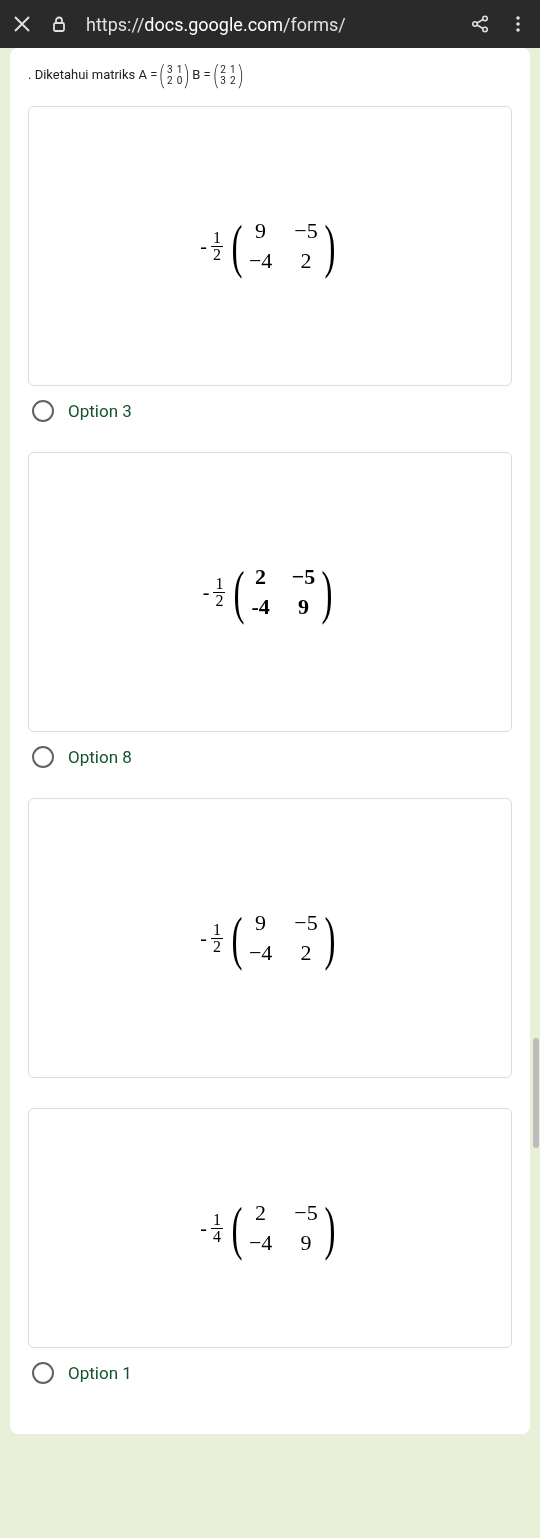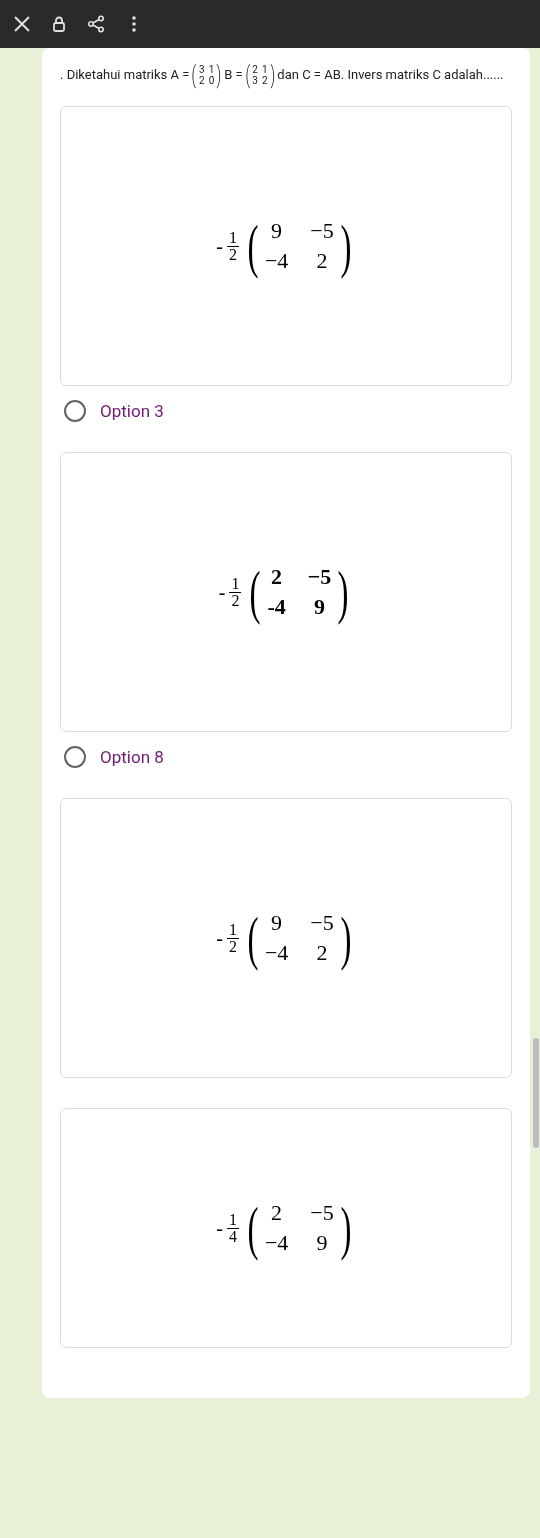--- a/index.html
+++ b/index.html
@@ -28,21 +28,20 @@
     }
     .url-text .domain { color: #ffffff; }
     .content-area {
       padding: 0 10px;
       background: #e8f0d8;
     }
     .form-card {
       background: #ffffff;
       border-radius: 8px;
       padding: 16px 18px 20px 18px;
-      margin-left: 32px;
     }
     .question-text {
       font-size: 13px;
       color: #222;
       line-height: 1.4;
       margin-bottom: 20px;
       display: flex;
       align-items: center;
       flex-wrap: nowrap;
     }
@@ -121,21 +120,21 @@
     .radio {
       width: 22px;
       height: 22px;
       border: 2.5px solid #5f6368;
       border-radius: 50%;
       flex-shrink: 0;
       cursor: pointer;
     }
     .option-label {
       font-size: 17px;
-      color: #701a75;
+      color: #14532d;
     }
     .scrollbar-track {
       position: absolute;
       right: 0;
       top: 48px;
       width: 8px;
       height: 1490px;
     }
     .scrollbar-thumb {
       position: absolute;
@@ -149,20 +148,23 @@
 <body>
 
 <div class="browser-bar">
   <svg width="20" height="20" viewBox="0 0 20 20">
       <path d="M3 3 L17 17 M17 3 L3 17" stroke="#e0e0e0" stroke-width="2" fill="none"></path>
     </svg>
   <svg width="18" height="18" viewBox="0 0 18 18">
       <rect x="4" y="8" width="10" height="8" rx="1.5" fill="none" stroke="#e0e0e0" stroke-width="1.8"></rect>
       <path d="M6 8 V5.5 a3 3 0 0 1 6 0 V8" fill="none" stroke="#e0e0e0" stroke-width="1.8"></path>
     </svg>
+  <div class="url-text">
+    <span>https://</span><span class="domain">docs.google.com</span><span>/forms/</span>
+  </div>
   <svg width="20" height="20" viewBox="0 0 20 20">
       <circle cx="5" cy="10" r="2.2" fill="none" stroke="#e0e0e0" stroke-width="1.6"></circle>
       <circle cx="15" cy="4.5" r="2.2" fill="none" stroke="#e0e0e0" stroke-width="1.6"></circle>
       <circle cx="15" cy="15.5" r="2.2" fill="none" stroke="#e0e0e0" stroke-width="1.6"></circle>
       <path d="M7 9 L13 5.5 M7 11 L13 14.5" stroke="#e0e0e0" stroke-width="1.6"></path>
     </svg>
   <svg width="20" height="20" viewBox="0 0 20 20">
       <circle cx="10" cy="4" r="1.8" fill="#e0e0e0"></circle>
       <circle cx="10" cy="10" r="1.8" fill="#e0e0e0"></circle>
       <circle cx="10" cy="16" r="1.8" fill="#e0e0e0"></circle>
@@ -188,21 +190,20 @@
       <span class="mini-matrix">
         <span class="mini-paren">(</span>
         <span class="mini-grid">
           <span>2</span>
             <span>1</span>
           <span>3</span>
             <span>2</span>
         </span>
         <span class="mini-paren">)</span>
       </span>
-      <span class="q-part" style="white-space:normal">dan C = AB. Invers matriks C adalah......</span>
     </div>
 
     <div class="option-block">
       <div class="option-image">
         <div class="matrix-expr">
           <span class="neg">-</span>
           <span class="frac">
             <span class="num">1</span>
             <span class="den">2</span>
           </span>
@@ -277,20 +278,24 @@
           <span class="big-paren">(</span>
           <span class="big-grid">
             <span>2</span>
               <span>−5</span>
             <span>−4</span>
               <span>9</span>
           </span>
           <span class="big-paren">)</span>
         </div>
       </div>
+      <div class="option-row">
+        <div class="radio"></div>
+        <div class="option-label">Option 1</div>
+      </div>
     </div>
 
   </div>
 </div>
 
 <div class="scrollbar-track">
   <div class="scrollbar-thumb" style="top:990px;height:110px"></div>
 </div>
 
 </body></html>

